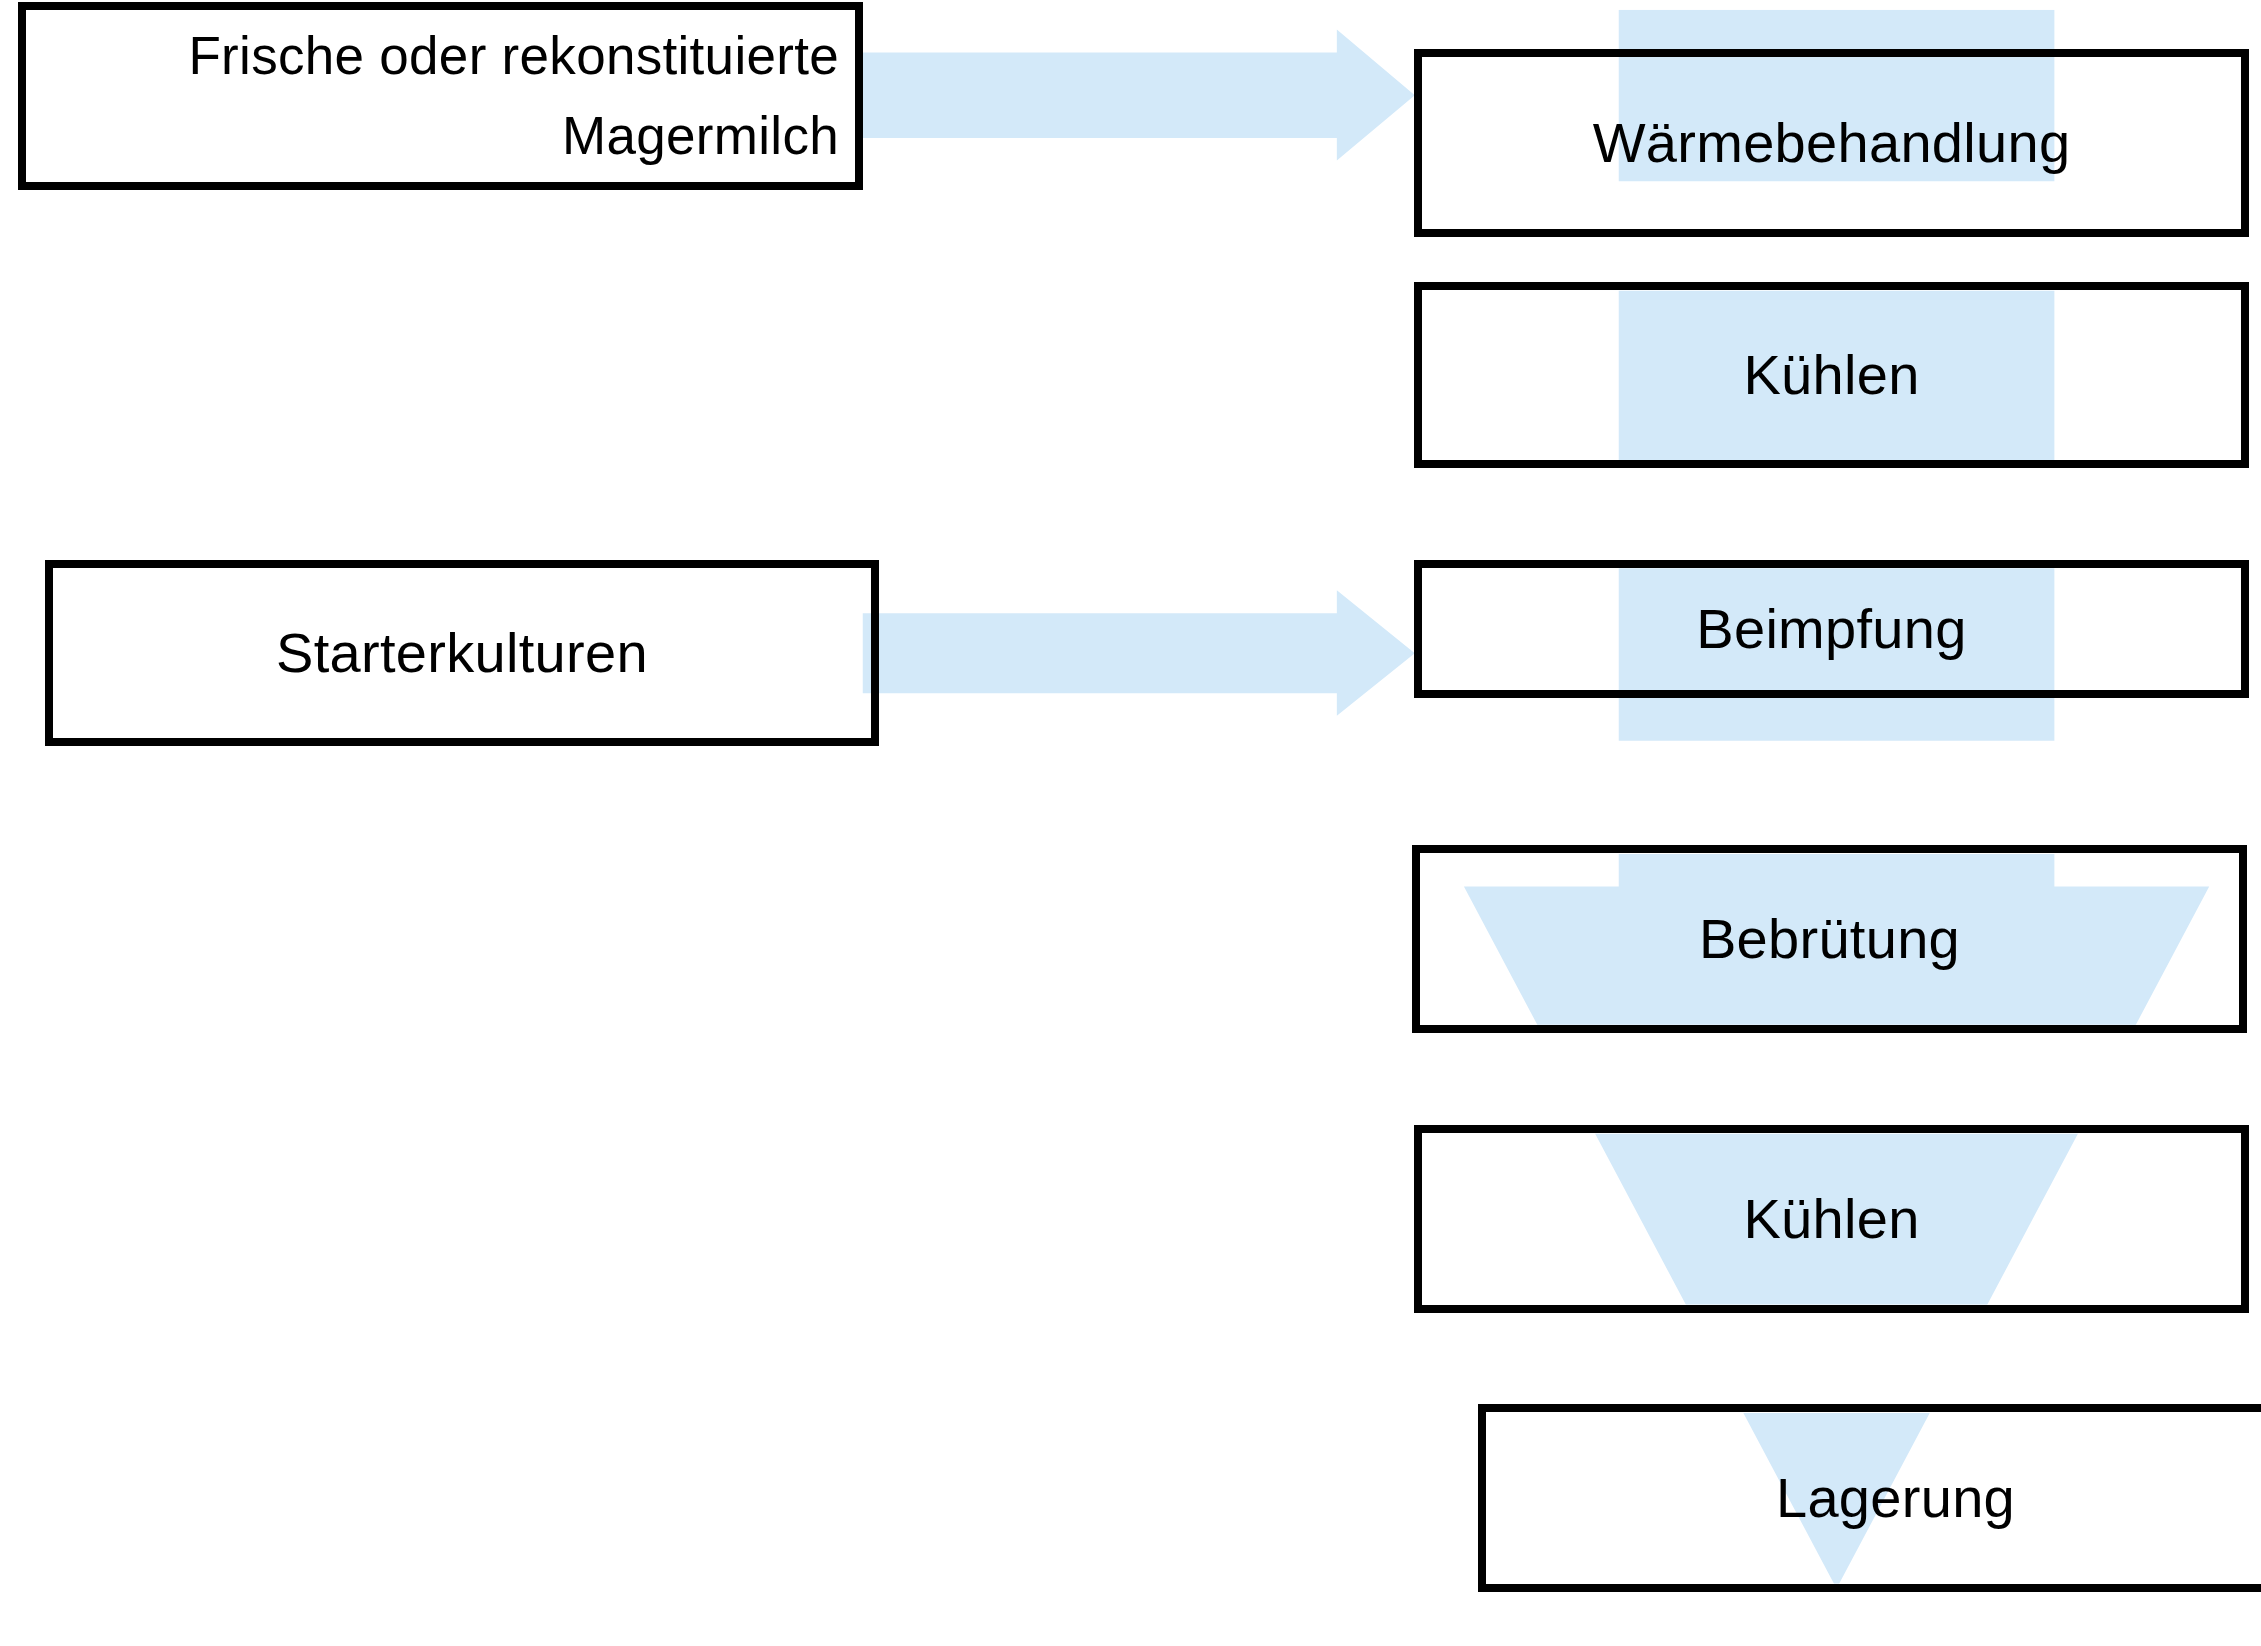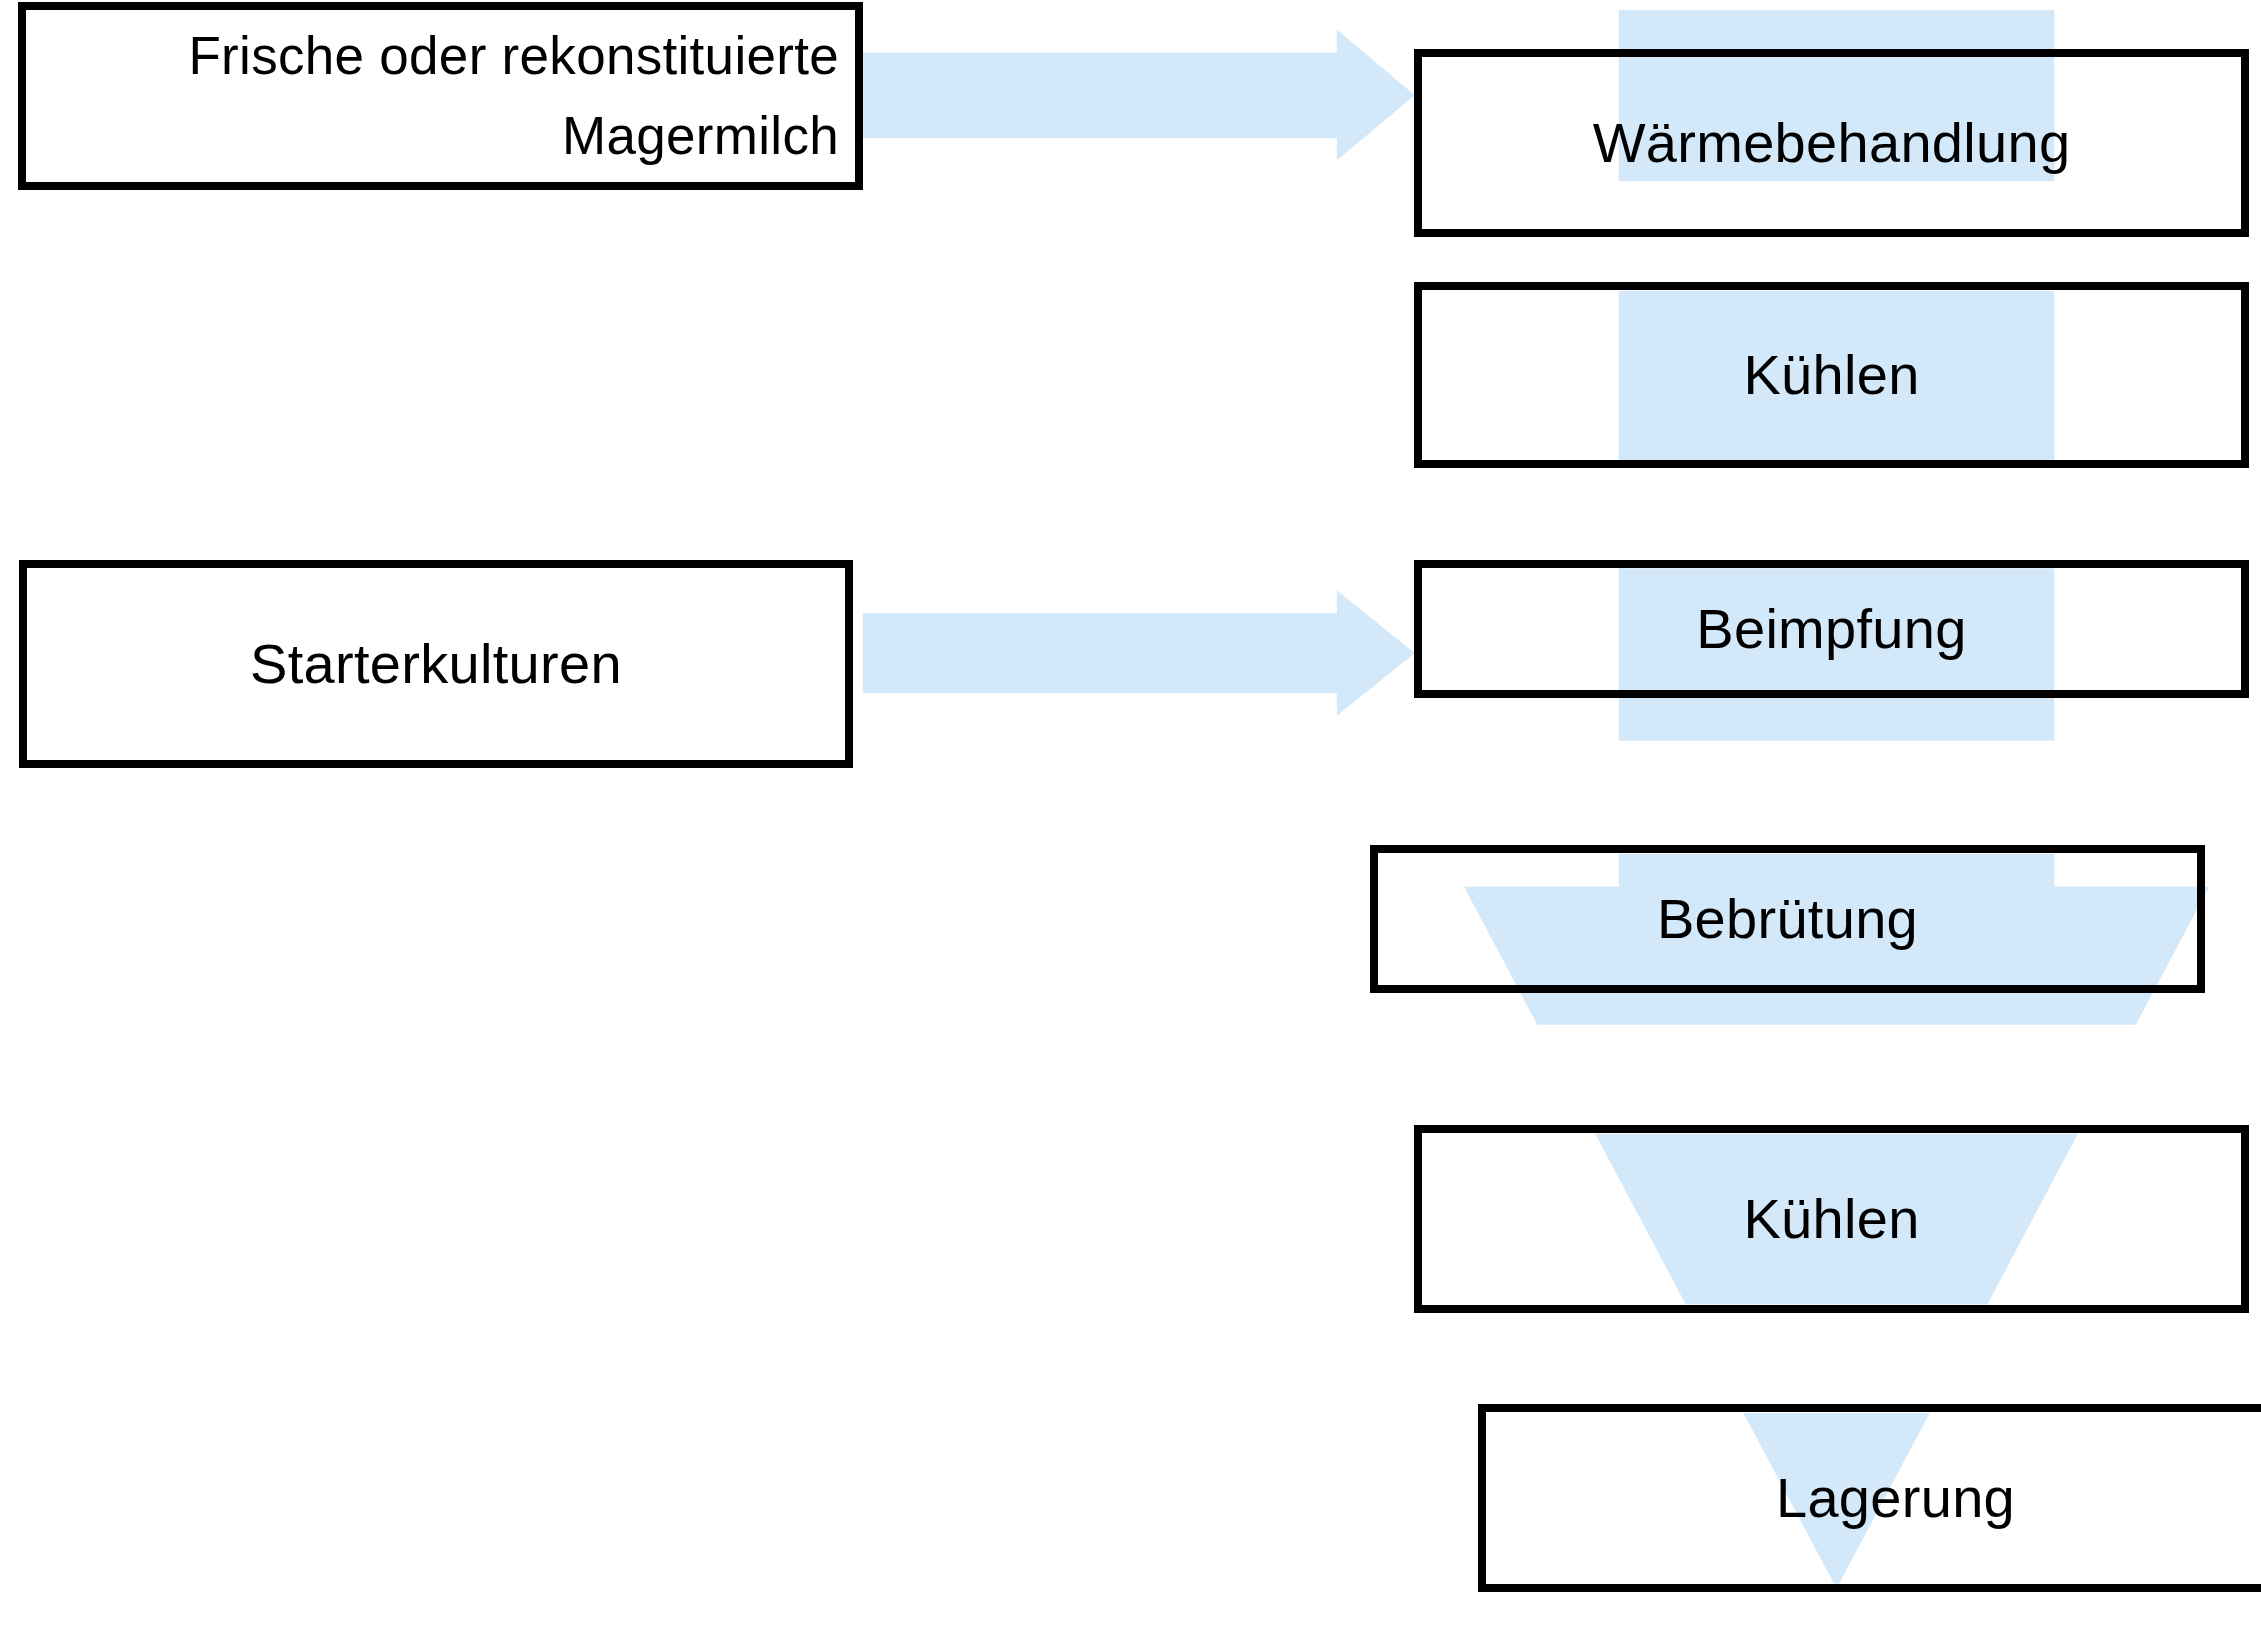--- a/index.html
+++ b/index.html
@@ -27,26 +27,26 @@
   }
   .flow-box .label{
     font-size:56px;
     line-height:1.5;
     letter-spacing:0.3px;
     padding:0 16px;
   }
   
   .box-input-milk   {left:18px;  top:2.1px;    width:845px; height:188px;text-align:right;}
   .box-input-milk .label{font-size:53px;line-height:1.52;}
-  .box-input-starter{left:19px;  top:560px; width:834px; height:208px;align-items:center;}
+  .box-input-starter{left:45px;  top:560px; width:834px; height:186px;align-items:center;}
   
   .box-step-0{left:1414px; top:1.1px;    width:835px; height:188px;margin-top:48px;}
   .box-step-1{left:1414px; top:282px;  width:835px; height:186px;}
   .box-step-2{left:1414px; top:560px; width:835px; height:138px;}
-  .box-step-3{left:1370px; top:845px; width:835px; height:148px;}
+  .box-step-3{left:1412px; top:845px; width:835px; height:188px;}
   .box-step-4{left:1414px; top:1125px; width:835px; height:188px;}
   .box-step-5{left:1478px; top:1404px; width:835px; height:188px;}
 </style>
 </head>
 <body>
 
 <div class="stage">
 
   <svg class="arrow-layer" viewBox="0 0 4235 3084" aria-hidden="true">
     <defs>

